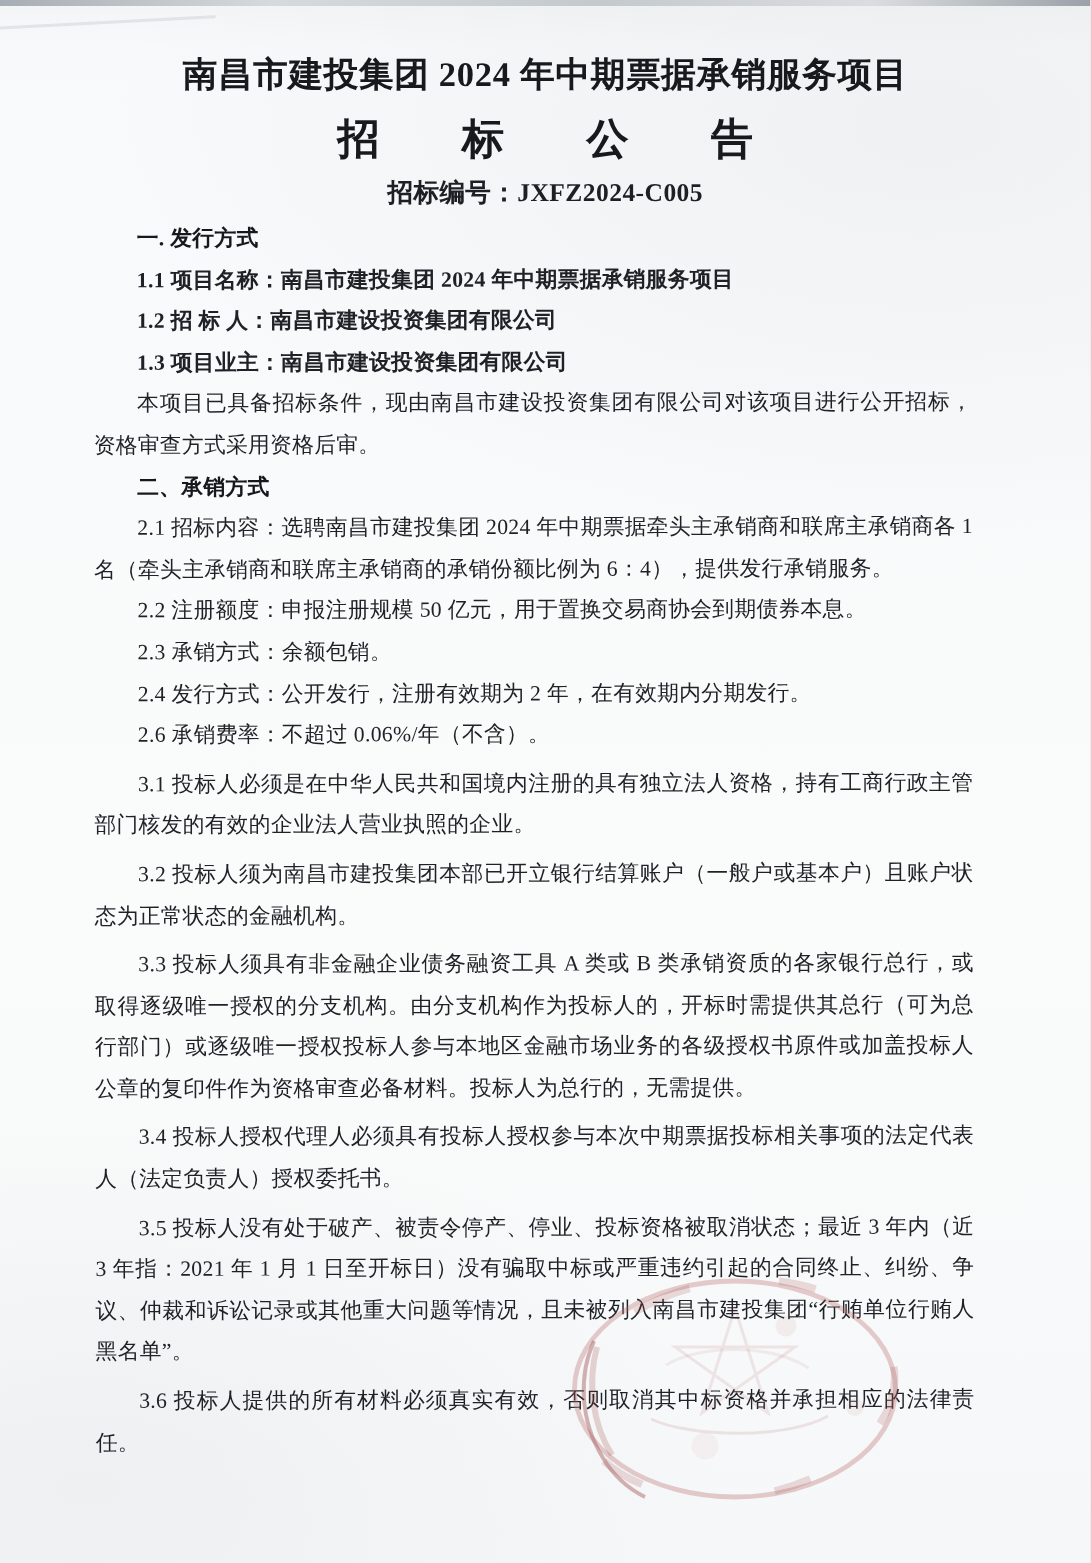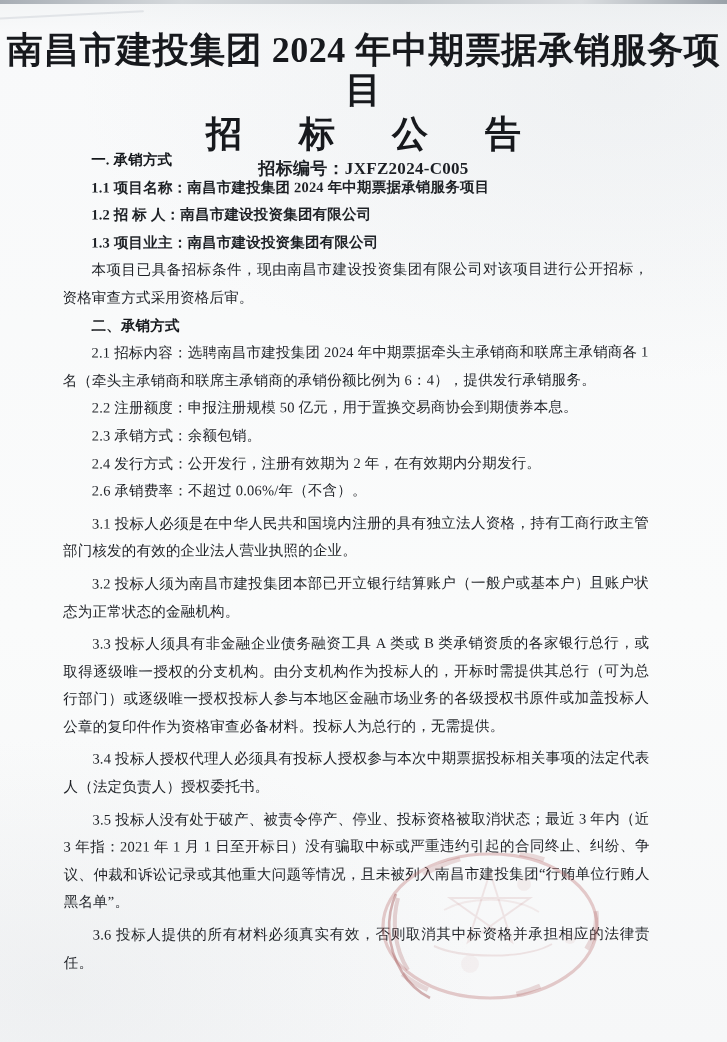--- a/index.html
+++ b/index.html
@@ -20,25 +20,25 @@
     background:linear-gradient(90deg,#a7adb4 0%,#d6dadd 25%,#c4c9cd 55%,#dadde0 80%,#9aa1a8 100%);
   }
   .scan-streak{
     position:absolute;top:14px;left:-6px;width:150px;height:2px;
     background:rgba(205,210,215,0.5);
     transform:rotate(-3deg);
     border-radius:2px;
   }
   .titles{position:absolute;top:30px;left:0;width:727px;text-align:center;}
   .title-main{
-    font-size:36px;font-weight:700;letter-spacing:0.5px;
+    font-size:23px;font-weight:700;letter-spacing:0.5px;
     margin:0;line-height:40px;color:#17191d;
   }
   .title-sub{
-    font-size:36px;font-weight:700;color:#17191d;
+    font-size:28px;font-weight:700;color:#17191d;
     margin:6px 0 0 0;line-height:36px;
     letter-spacing:24px;text-indent:24px;
   }
   .ref-no{
     font-size:17px;font-weight:700;color:#1c1f24;
     margin:7px 0 0 0;line-height:20px;letter-spacing:0.3px;
   }
   .content{
     position:absolute;top:146px;left:63px;width:586px;
     font-size:14.5px;line-height:27.6px;
@@ -71,21 +71,21 @@
 
   <div class="titles">
     <h1 class="title-main">南昌市建投集团 2024 年中期票据承销服务项目</h1>
     <h1 class="title-sub">招 标 公 告</h1>
     <div class="ref-no">招标编号：JXFZ2024-C005</div>
   </div>
 
   <div class="content">
 
     <div class="sec1">
-      <h2>一. 承销方式</h2>
+      <h2>一. 发行方式</h2>
       <p class="kv">1.1 项目名称：南昌市建投集团 2024 年中期票据承销服务项目</p>
       <p class="kv">1.2 招 标 人：南昌市建设投资集团有限公司</p>
       <p class="kv">1.3 项目业主：南昌市建设投资集团有限公司</p>
       <p>本项目已具备招标条件，现由南昌市建设投资集团有限公司对该项目进行公开招标，资格审查方式采用资格后审。</p>
     </div>
 
     <div class="sec2">
       <h2>二、承销方式</h2>
       <p>2.1 招标内容：选聘南昌市建投集团 2024 年中期票据牵头主承销商和联席主承销商各 1 名（牵头主承销商和联席主承销商的承销份额比例为 6：4），提供发行承销服务。</p>
       <p>2.2 注册额度：申报注册规模 50 亿元，用于置换交易商协会到期债券本息。</p>

